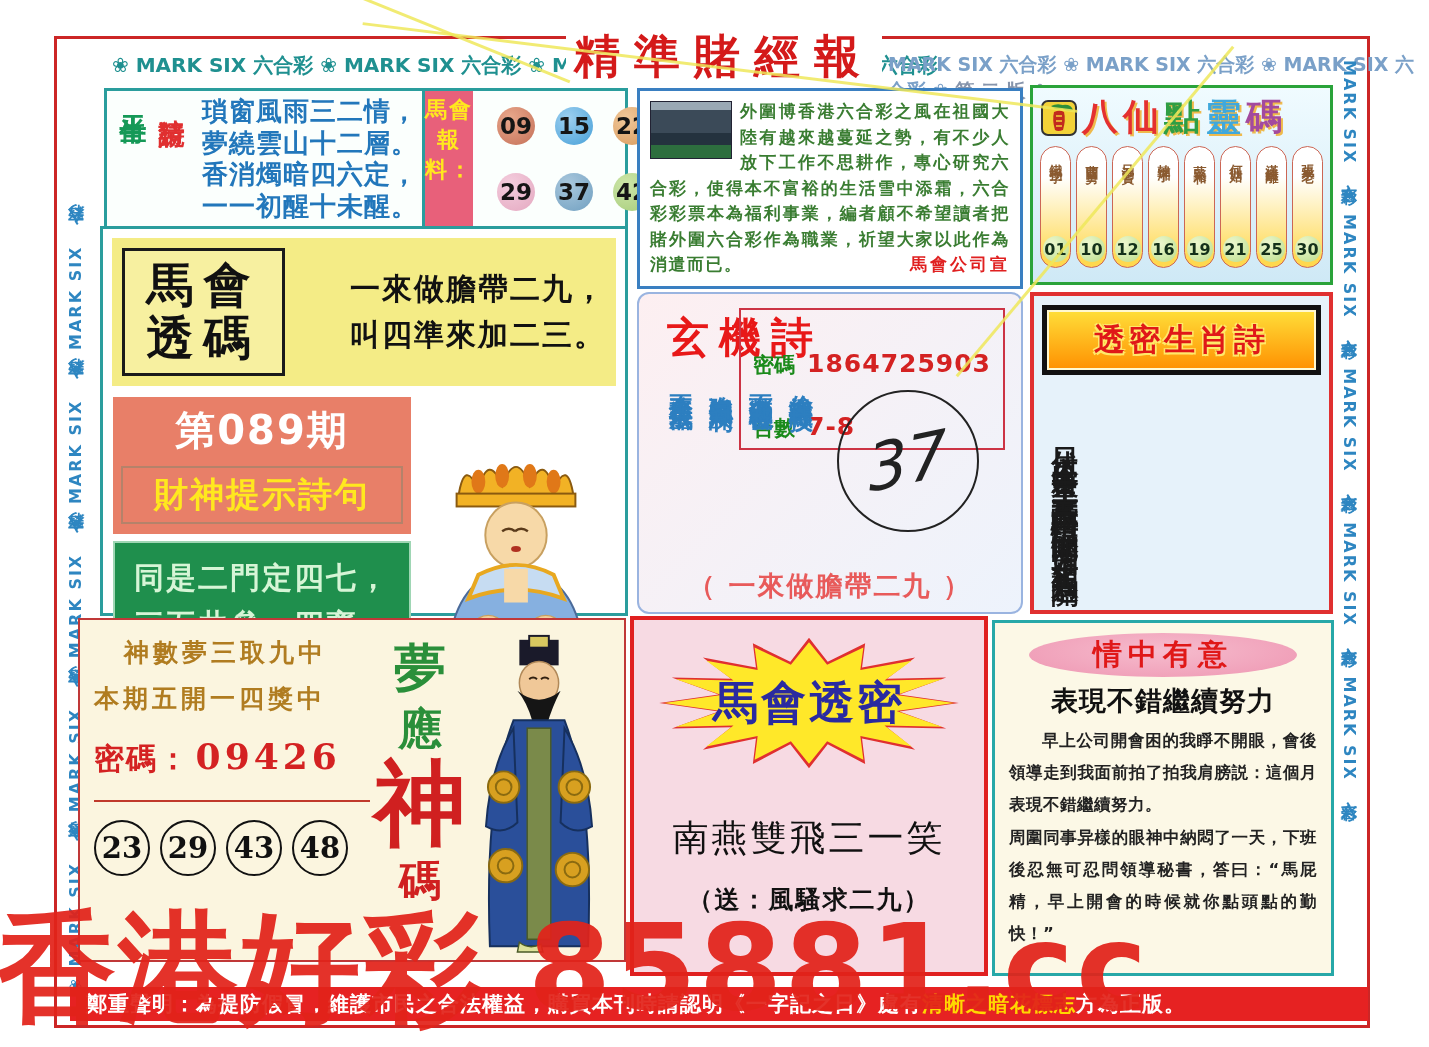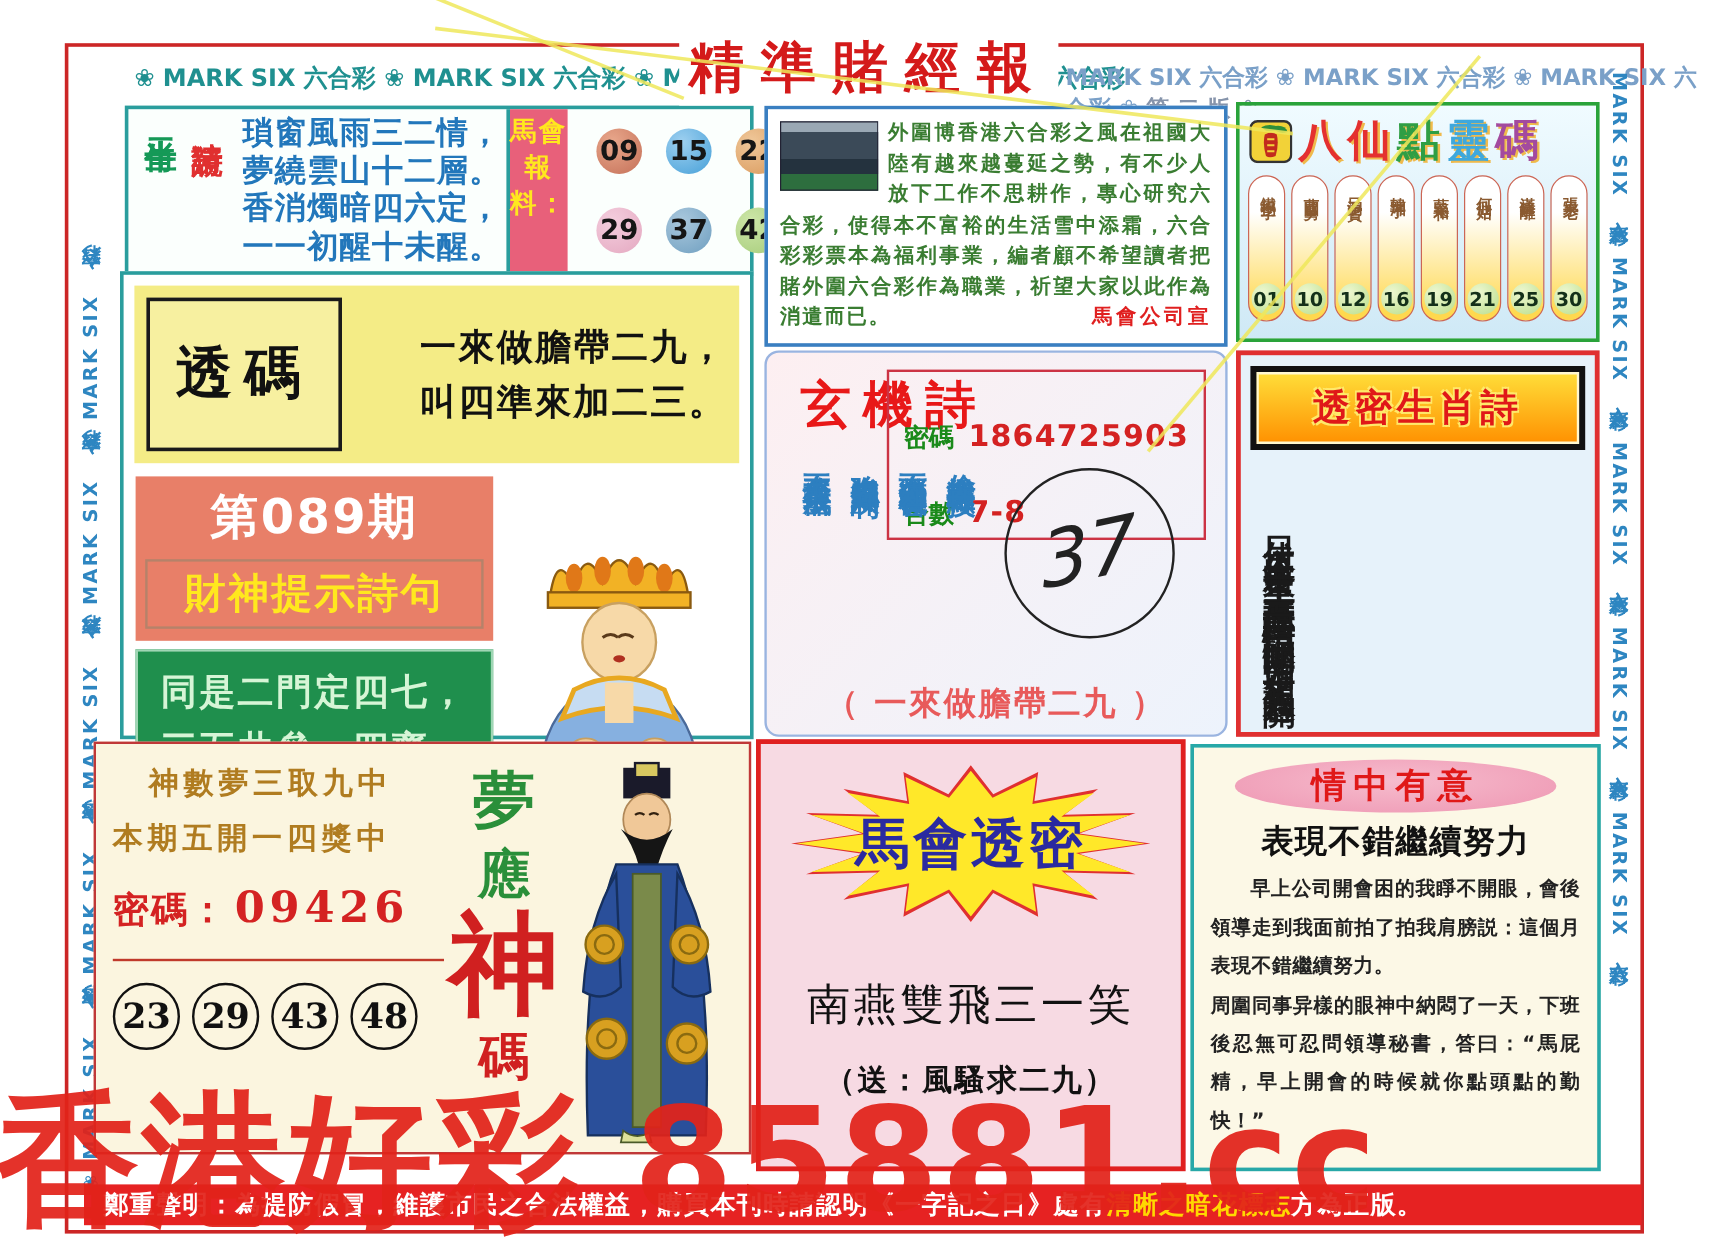--- a/index.html
+++ b/index.html
@@ -303,20 +303,21 @@
       <div class="pill">
         <span class="pill-name">張果老</span>
         <span class="pill-num">30</span>
       </div>
     </div>
   </div>
 
   <div class="abs boxD">
     <div class="yellow">
       <div class="tm-label">
+        <span>馬會</span>
         <span>透碼</span>
       </div>
       <div class="tm-lines">
         <span>一來做膽帶二九，</span>
         <span>叫四準來加二三。</span>
       </div>
     </div>
     <div class="boxD-low">
       <div class="salmon">
         <div class="issue">第089期</div>

